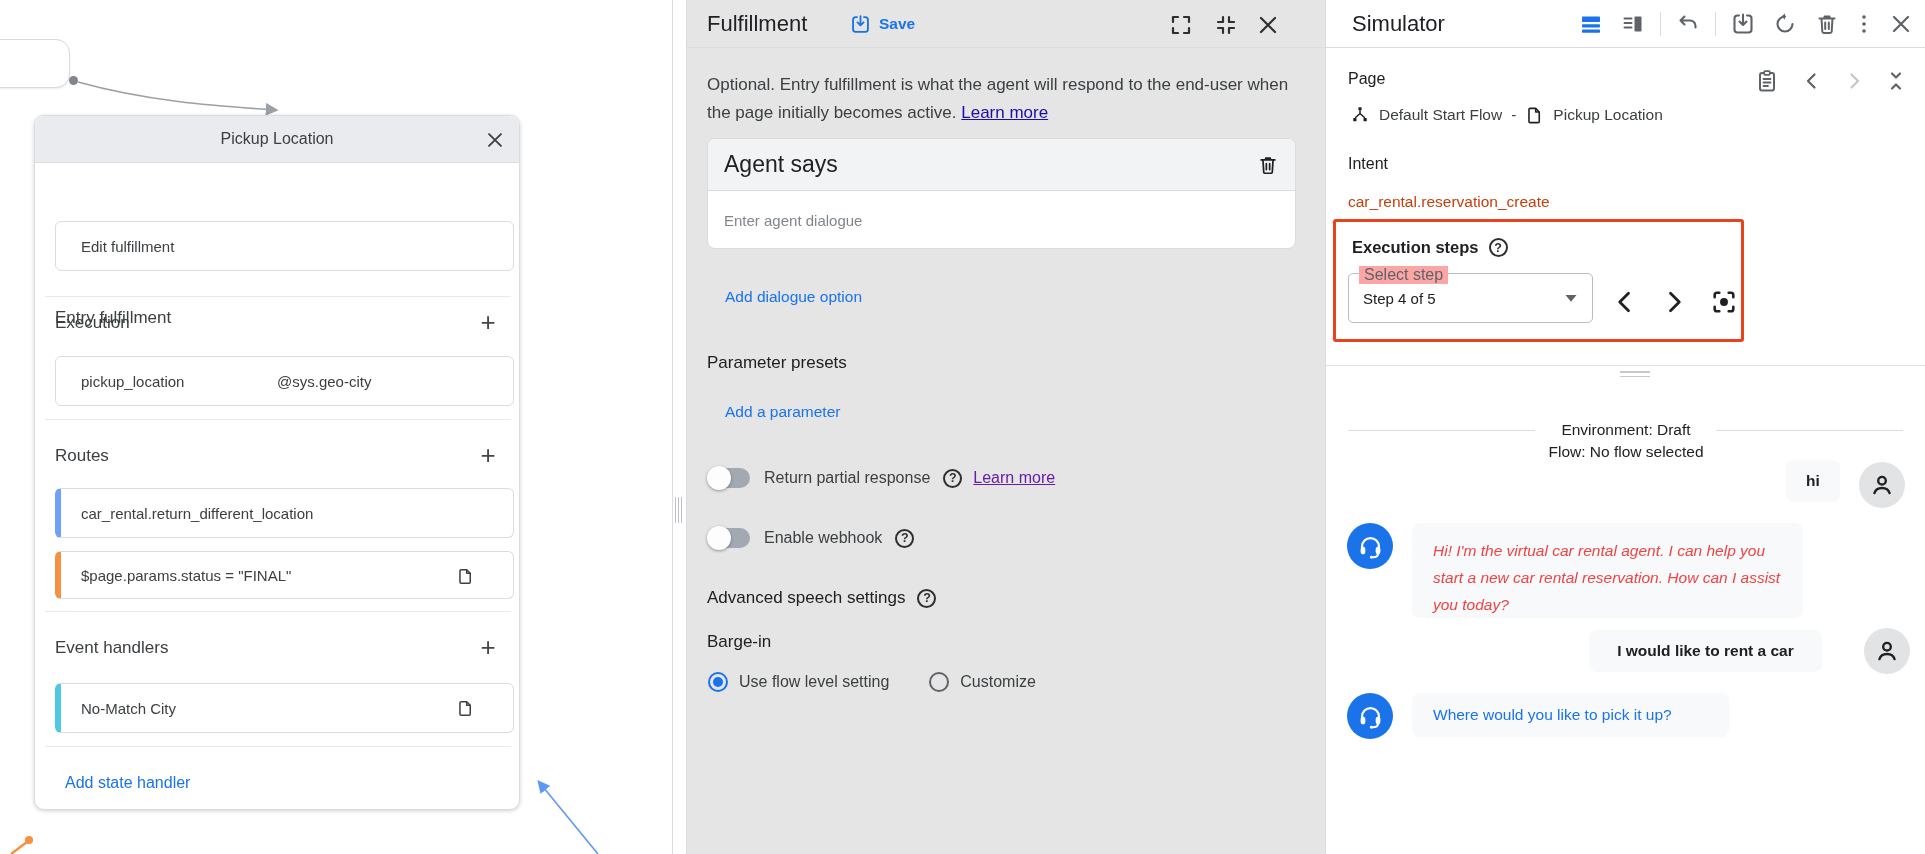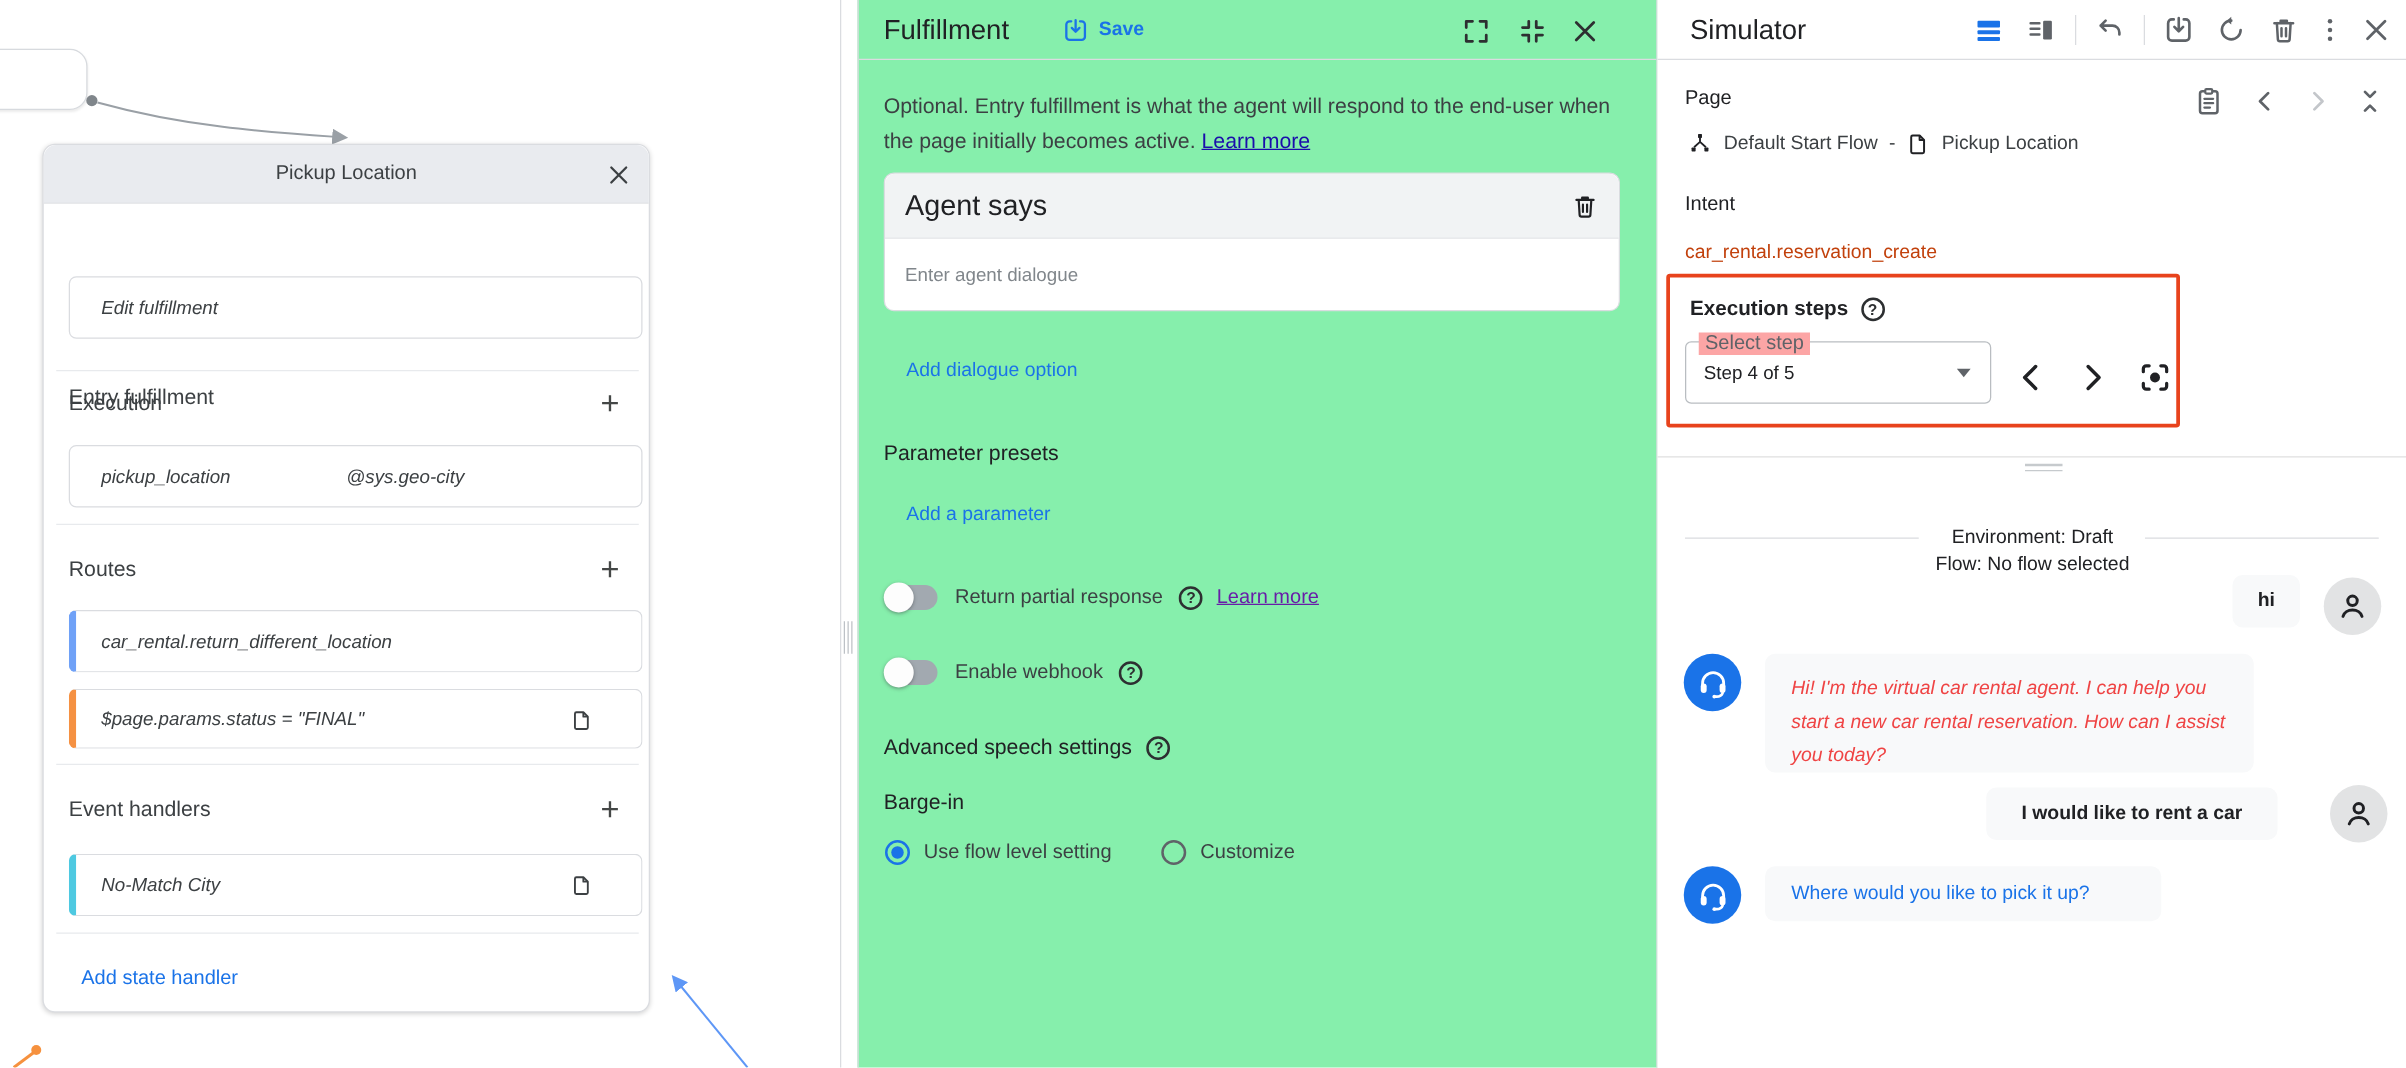--- a/index.html
+++ b/index.html
@@ -3,37 +3,37 @@
 <meta charset="utf-8">
 <style>
   * { margin:0; padding:0; box-sizing:border-box; }
   html,body { width:1925px; height:854px; }
   body { font-family:"Liberation Sans", sans-serif; background:#fff; position:relative; overflow:hidden; color:#3c4043; }
   .abs { position:absolute; }
   svg { display:block; }
 
   
   #canvas-panel { left:0; top:0; width:686px; height:854px; background:#fff; }
-  #fulfillment-panel { left:686px; top:0; width:640px; height:854px; background:#86efac; border-left:1px solid #dadce0; border-right:1px solid #dadce0; }
+  #fulfillment-panel { left:686px; top:0; width:640px; height:854px; background:#e5e5e5; border-left:1px solid #dadce0; border-right:1px solid #dadce0; }
   #simulator-panel { left:1326px; top:0; width:599px; height:854px; background:#fff; }
 
   
   .start-node { left:-18px; top:39px; width:88px; height:49px; background:#fff; border:1px solid #d7dade; border-radius:14px; box-shadow:0 1px 2px rgba(0,0,0,.08); }
   .conn-dot { left:69px; top:76px; width:9px; height:9px; border-radius:50%; background:#80868b; }
   .edge-line { left:672px; top:0; width:1px; height:854px; background:#dadce0; }
   .edge-handle { left:675px; top:497px; width:10px; height:26px; display:flex; gap:2px; }
   .edge-handle i { width:1px; height:26px; background:#bdc1c6; }
 
   .page-card { left:34px; top:115px; width:486px; height:695px; background:#fff; border:1px solid #dadce0; border-radius:10px; box-shadow:0 1px 4px rgba(0,0,0,.18); }
   .page-card-header { position:absolute; left:0; top:0; right:0; height:47px; background:#e9ebef; border-radius:10px 10px 0 0; border-bottom:1px solid #dadce0; display:flex; align-items:center; justify-content:center; }
   .page-card-title { font-size:16px; font-weight:500; color:#3c4043; }
   .card-close { position:absolute; right:13px; top:13px; width:22px; height:22px; cursor:pointer; }
   .card-section-label { position:absolute; left:20px; font-size:17px; color:#3c4043; }
   .card-plus { position:absolute; right:18px; width:26px; height:26px; font-size:26px; font-weight:300; color:#444746; text-align:center; line-height:24px; }
-  .card-row { position:absolute; left:20px; width:459px; height:50px; border:1px solid #dadce0; border-radius:6px; background:#fff; display:flex; align-items:center; font-size:15px; color:#3c4043;font-style:italic; }
+  .card-row { position:absolute; left:20px; width:459px; height:50px; border:1px solid #dadce0; border-radius:6px; background:#fff; display:flex; align-items:center; font-size:15px; color:#3c4043; }
   .card-row .row-text { padding-left:25px; }
   .card-row.accented { border-left-width:6px; }
   .card-row .row-file { position:absolute; right:38px; top:15px; width:19px; height:19px; }
   .card-divider { position:absolute; left:10px; width:466px; height:1px; background:#e8eaed; }
   .blue-link { color:#1a73e8; font-weight:500; font-size:16px; cursor:pointer; }
 
   
   .panel-header { position:absolute; left:0; top:0; right:0; height:48px; border-bottom:1px solid #dadce0; display:flex; align-items:center; }
   .panel-title { font-size:22px; color:#202124; margin-left:20px; }
   .save-group { position:absolute; left:163px; top:0; height:48px; display:flex; align-items:center; gap:8px; cursor:pointer; }

